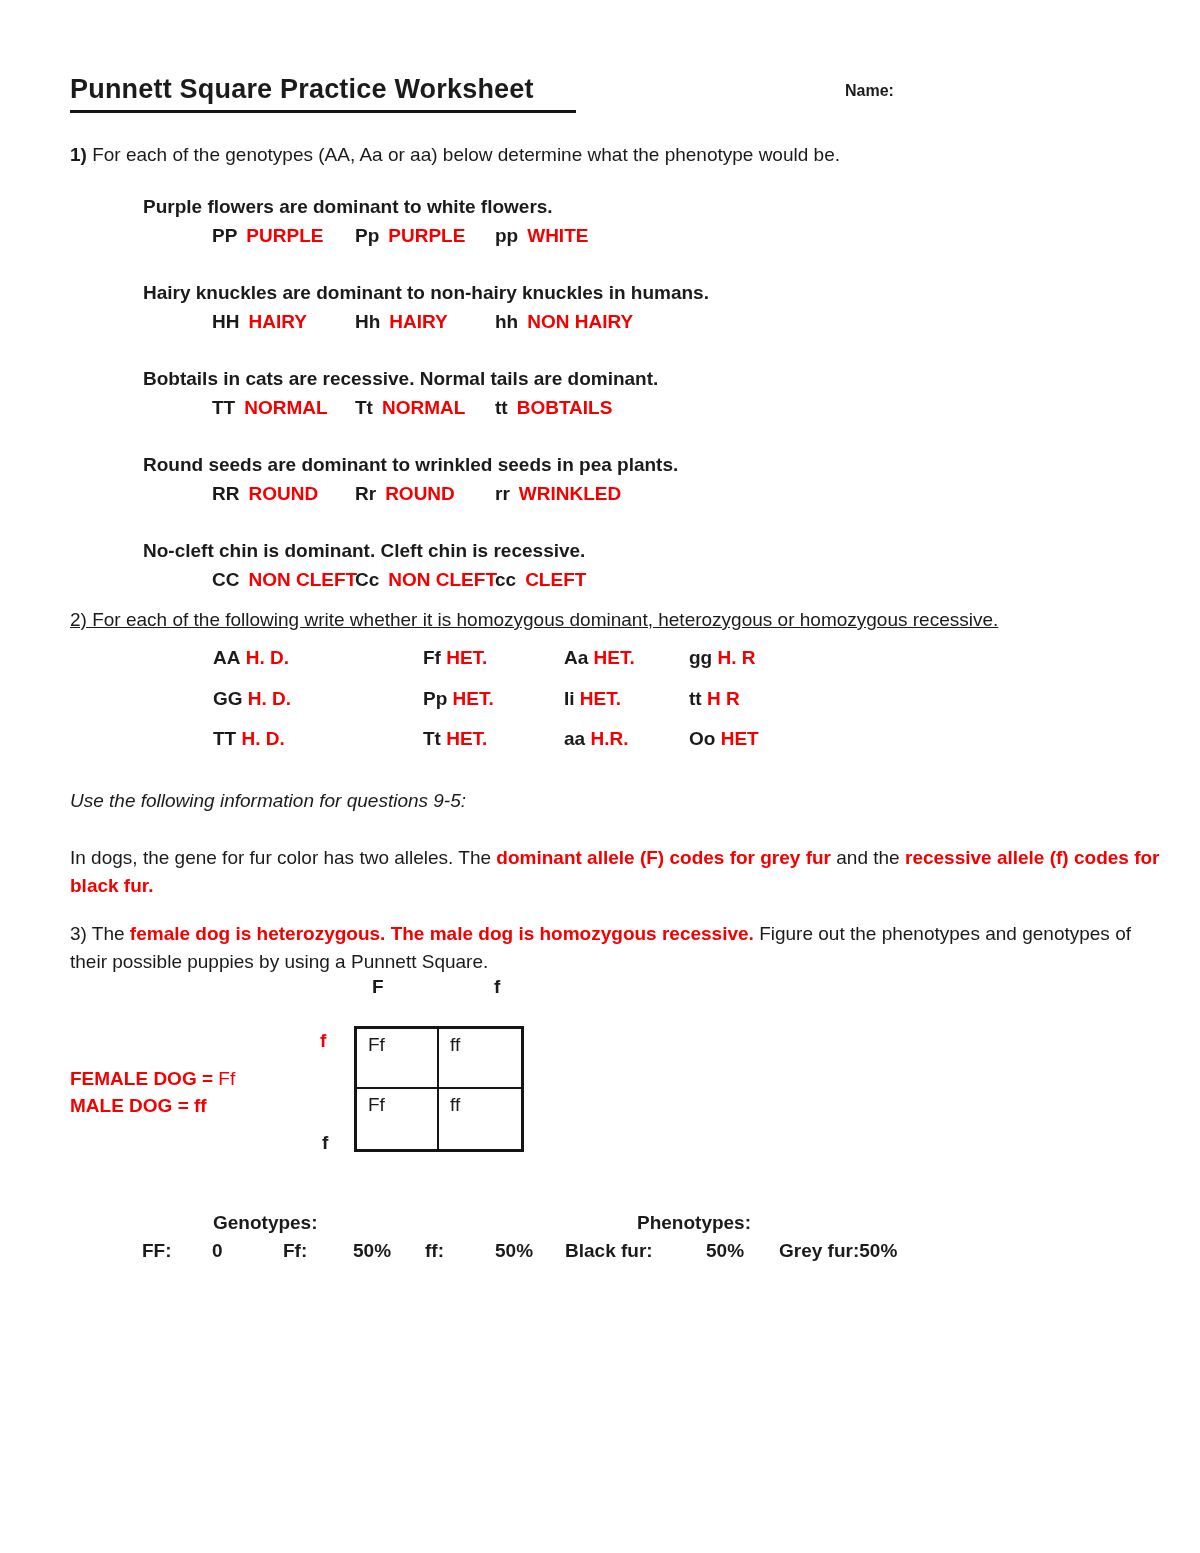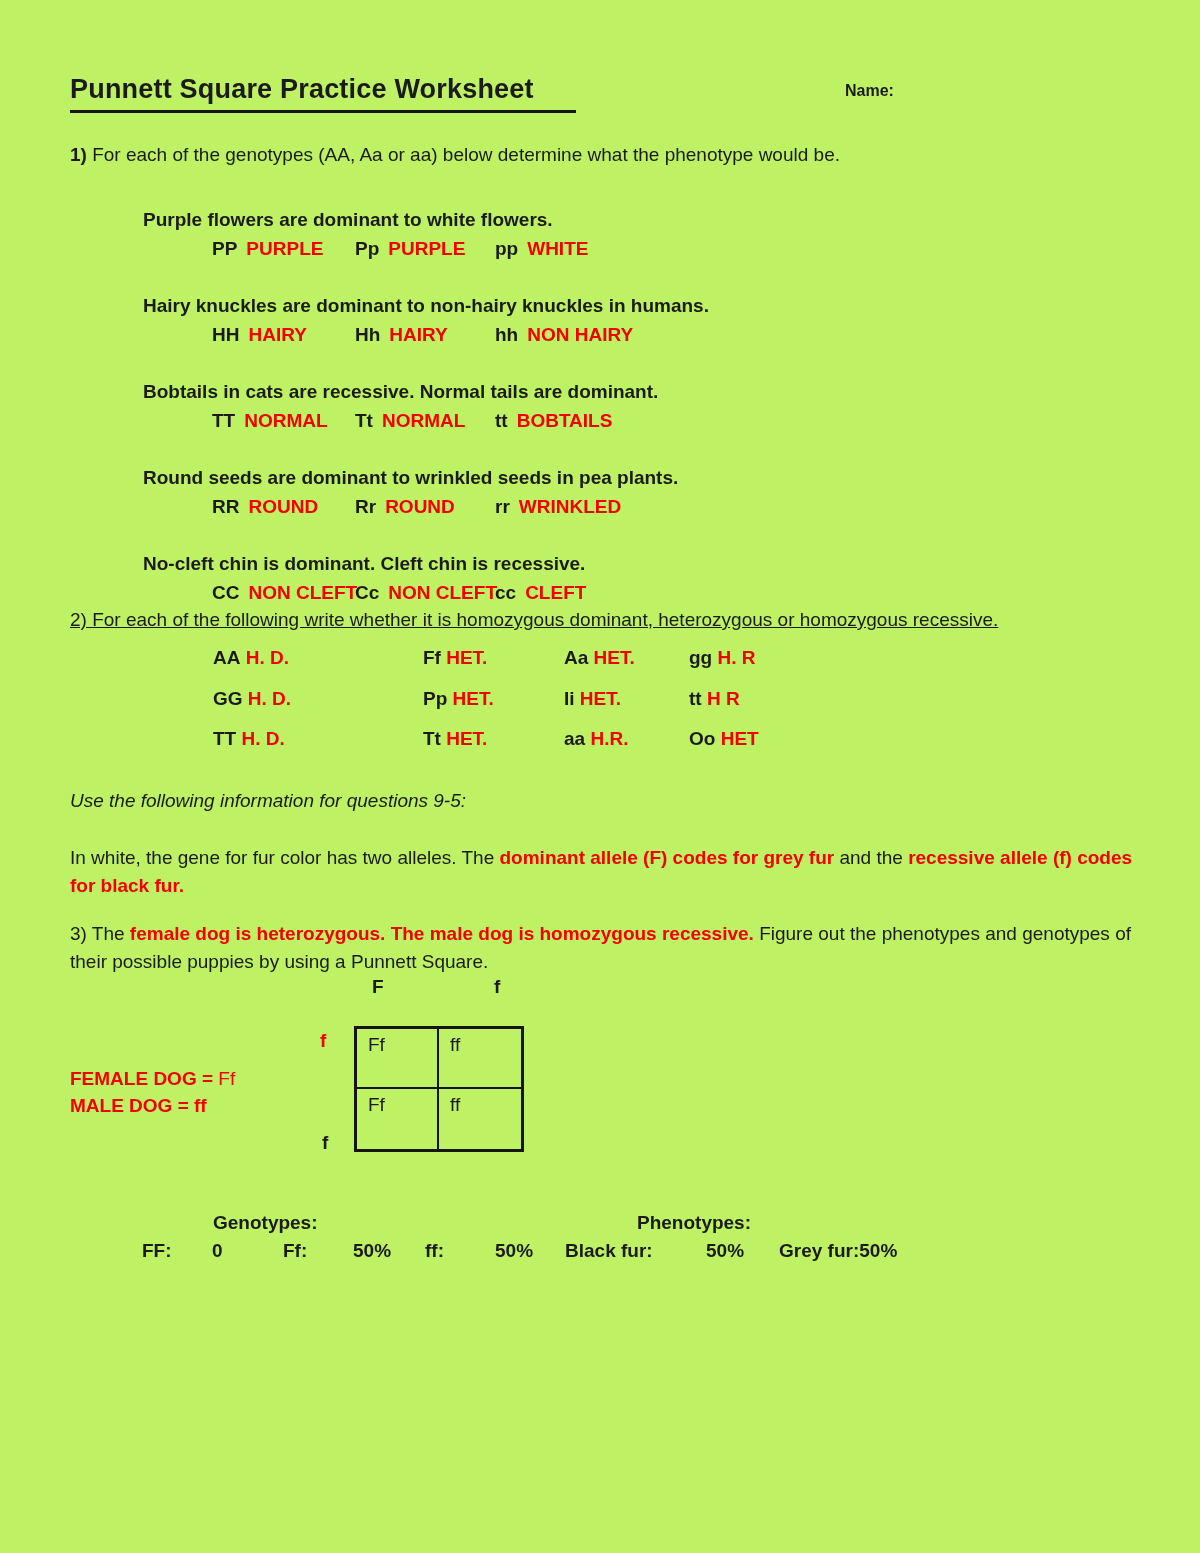--- a/index.html
+++ b/index.html
@@ -1,33 +1,33 @@
 <!DOCTYPE html>
 <html><head>
 <meta charset="utf-8">
 <style>
   html,body{margin:0;padding:0;background:#e8e8e8;}
   .page{
-    position:relative;width:1200px;height:1553px;background:#bef264;
+    position:relative;width:1200px;height:1553px;background:#ffffff;
     font-family:"Liberation Sans","DejaVu Sans",sans-serif;color:#1b1b1b;
     margin:0 auto;overflow:hidden;
   }
   .abs{position:absolute;}
   .red{color:#f50000;}
   .b{font-weight:700;}
   .sb{font-weight:600;}
   .title{
     left:70px;top:74px;font-size:27px;font-weight:700;letter-spacing:.2px;
     border-bottom:3px solid #151515;padding:0 42px 5px 0;
   }
   .name-label{left:845px;top:82px;font-size:16px;font-weight:600;}
   .prompt{font-size:19px;font-weight:500;}
   .q1-prompt{left:70px;top:144px;}
   .q1-items{left:143px;top:196px;}
-  .q1-item{margin-bottom:35px;margin-top:13px;}
+  .q1-item{margin-bottom:35px;}
   .statement{font-size:19px;font-weight:600;line-height:22px;}
   .answers{display:flex;margin:7px 0 0 69px;font-size:19px;white-space:nowrap;align-items:center;}
   .pair{width:143px;}
   .pair:nth-child(2){width:140px;}
   .pair:last-child{width:auto;}
   .geno{font-weight:600;margin-right:9px;}
   .pheno{font-weight:600;}
   .q2-prompt{left:70px;top:609px;text-decoration:underline;}
   .q2-grid{
     left:213px;top:647px;display:grid;
@@ -125,21 +125,21 @@
     <span><span class="sb">Ii</span> <span class="red sb">HET.</span></span>
     <span><span class="b">tt</span> <span class="red sb">H R</span></span>
     <span><span class="sb">TT</span> <span class="red sb">H. D.</span></span>
     <span><span class="sb">Tt</span> <span class="red sb">HET.</span></span>
     <span><span class="sb">aa</span> <span class="red sb">H.R.</span></span>
     <span><span class="sb">Oo</span> <span class="red sb">HET</span></span>
   </div>
 
   <div class="abs note">Use the following information for questions 9-5:</div>
 
-  <div class="abs para dogs-para"><span>In white, the gene for fur color has two alleles.  The</span> <span class="red b">dominant allele (F) codes for grey fur</span> <span>and the</span> <span class="red b">recessive allele (f) codes for black fur.</span></div>
+  <div class="abs para dogs-para"><span>In dogs, the gene for fur color has two alleles.  The</span> <span class="red b">dominant allele (F) codes for grey fur</span> <span>and the</span> <span class="red b">recessive allele (f) codes for black fur.</span></div>
 
   <div class="abs para q3-para"><span>3) The</span> <span class="red b">female dog is heterozygous. The male dog is homozygous recessive.</span> <span>Figure out the phenotypes and genotypes of their possible puppies by using a Punnett Square.</span></div>
 
   <span class="abs col-head" style="left:372px;top:976px;">F</span>
   <span class="abs col-head" style="left:494px;top:976px;">f</span>
 
   <div class="abs parents red">
     <div><span>FEMALE DOG =</span> <span style="font-weight:500;">Ff</span></div>
     <div><span>MALE DOG =</span> <span class="b">ff</span></div>
   </div>

